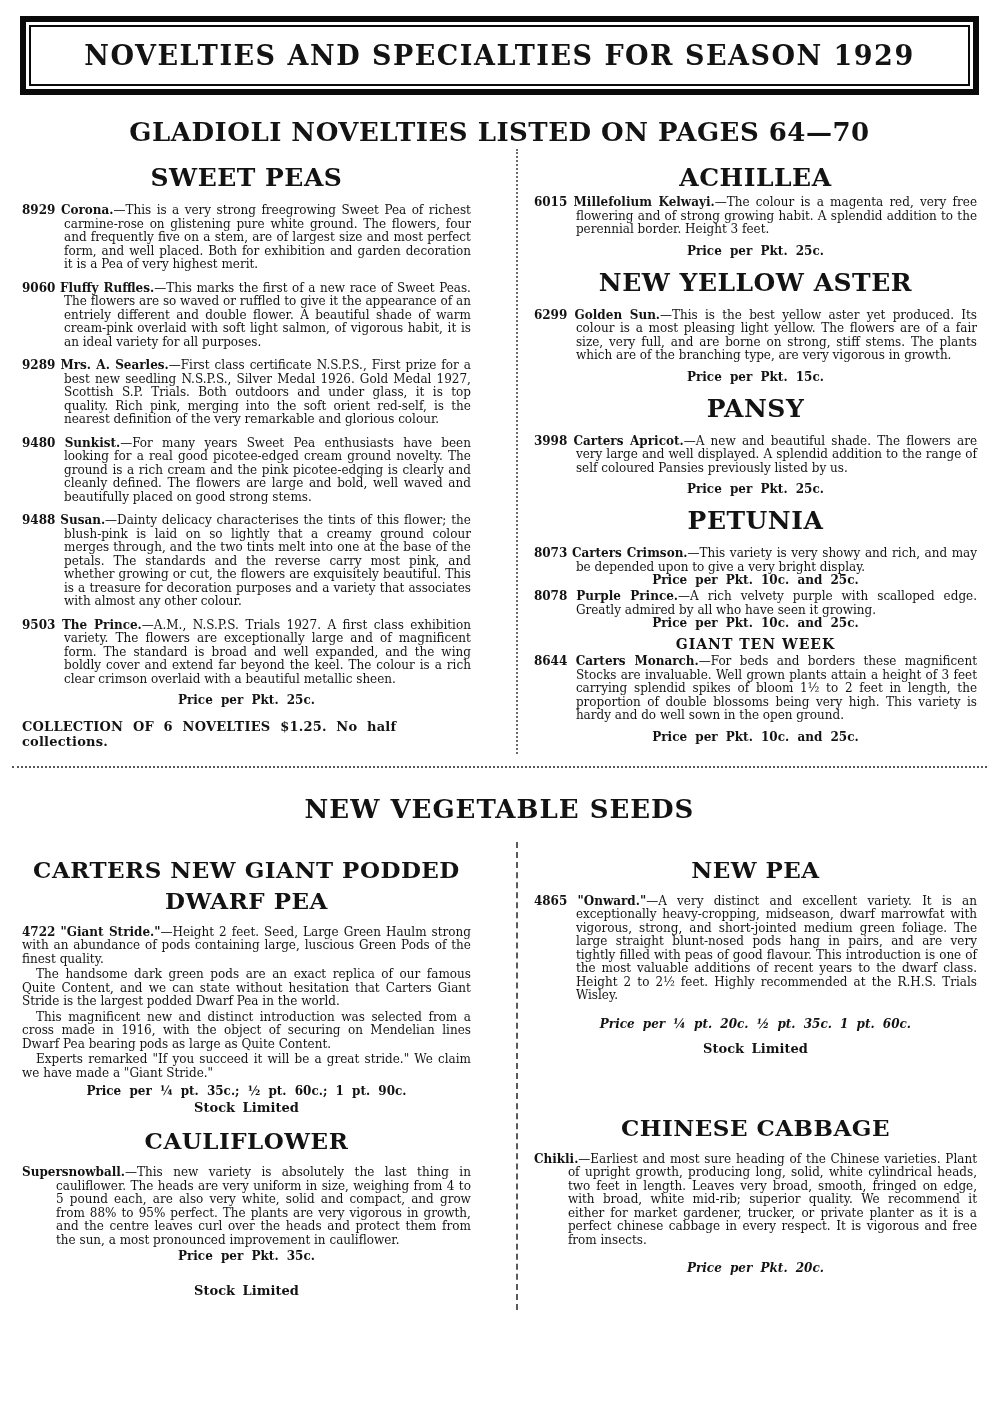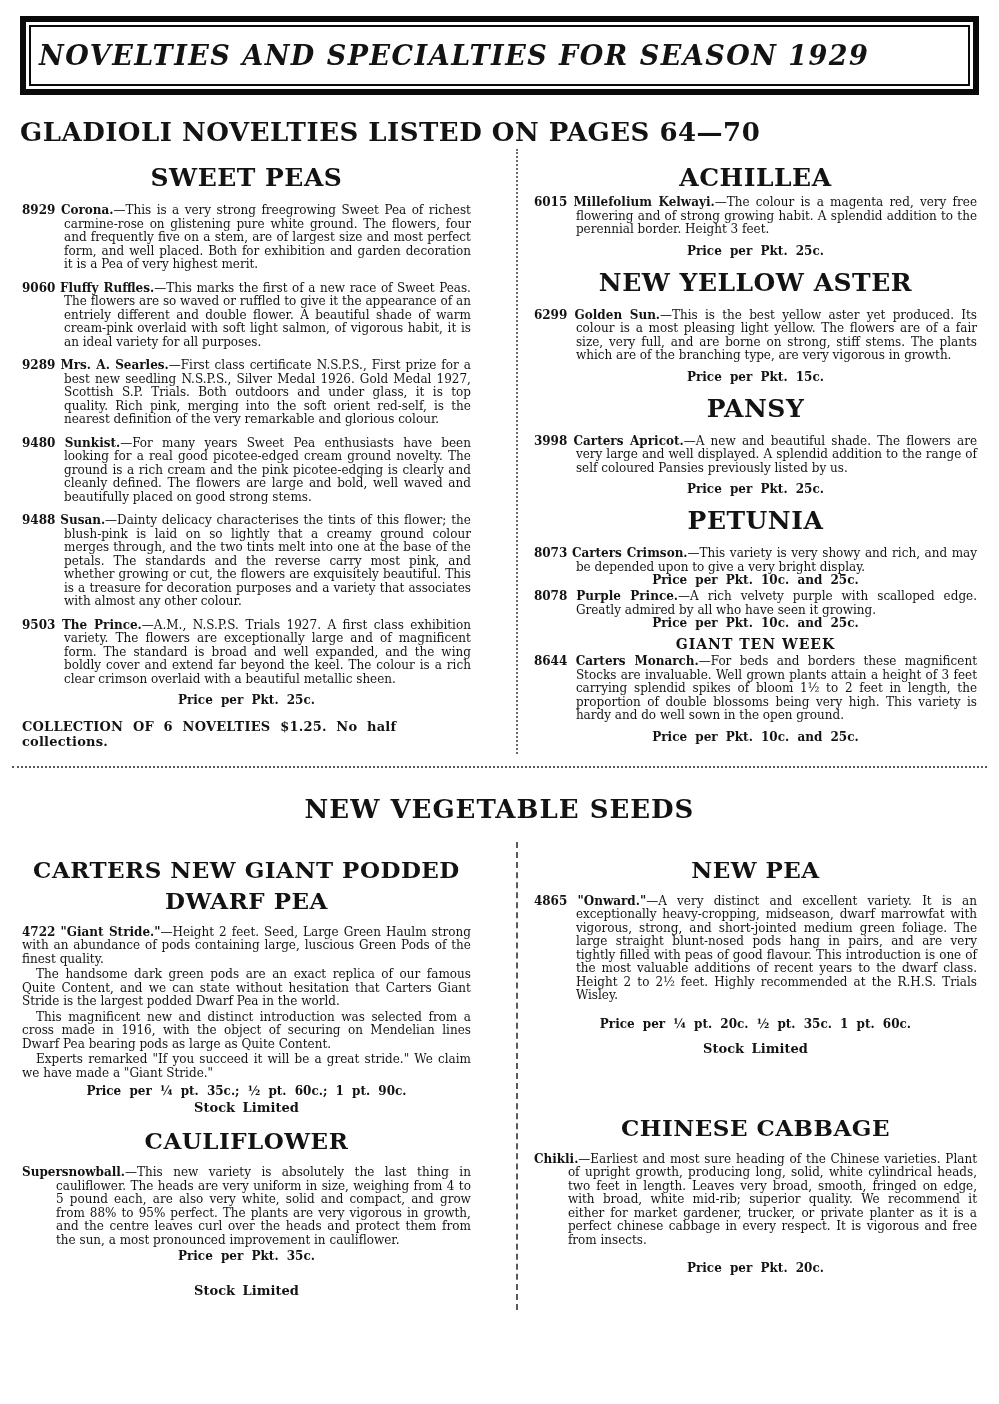--- a/index.html
+++ b/index.html
@@ -6,44 +6,44 @@
   html, body { margin: 0; padding: 0; }
   body {
     width: 999px; height: 1404px; overflow: hidden;
     background: #ffffff; color: #131313;
     font-family: "DejaVu Serif", serif;
   }
   .page { padding: 16px 20px 0 20px; }
 
   
   .banner-outer { border: 6px solid #0a0a0a; }
-  .banner-inner { border: 2px solid #0a0a0a; margin: 3px; padding: 13px 8px; font-style: italic; }
+  .banner-inner { border: 2px solid #0a0a0a; margin: 3px; text-align: center; padding: 13px 8px; }
   .banner-title { font-size: 27px; font-weight: bold; letter-spacing: 1.5px; white-space: nowrap; }
 
-  .gladioli { font-size: 26px; font-weight: bold; margin: 22px 0 2px; letter-spacing: .5px; }
+  .gladioli { text-align: center; font-size: 26px; font-weight: bold; margin: 22px 0 2px; letter-spacing: .5px; }
 
   
   .twocol { display: flex; align-items: stretch; gap: 33px; }
   .col { width: 50%; padding: 0 12px 0 2px; }
   .twocol.top .col.right  { border-left: 2px dotted #6a6a6a; padding-left: 16px; padding-right: 2px; }
   .twocol.bottom .col.right { border-left: 2px dashed #5a5a5a; padding-left: 16px; padding-right: 2px; }
 
   h2.sechead { text-align: center; font-size: 25px; font-weight: bold; margin: 14px 0 12px; letter-spacing: .5px; }
   .twocol.bottom h2.sechead { font-size: 23px; }
   h2.tight { margin-bottom: 4px; }
   h2.mid   { margin-top: 10px; }
 
   .subhead { text-align: center; font-weight: bold; font-size: 14px; letter-spacing: 1px; margin: -4px 0 3px; }
 
   .entry { font-size: 12px; line-height: 13.5px; text-align: justify; margin: 0 0 10px 0; padding-left: 42px; text-indent: -42px; }
   .entry.nonum { padding-left: 34px; text-indent: -34px; }
   .entry .num, .entry .name { font-weight: bold; }
 
   .price { text-align: center; font-weight: bold; font-size: 12px; margin: -3px 0 10px; word-spacing: 4px; }
-  .price.gap-top { margin-top: 14px; }
+  .price.gap-top { margin-top: 14px; font-style: italic; }
   .stock-limited { text-align: center; font-weight: bold; font-size: 13px; margin: 2px 0 12px; word-spacing: 3px; }
 
   .collection { font-weight: bold; font-size: 13px; margin-top: 12px; word-spacing: 5px; letter-spacing: .2px; }
 
   .hdivider { border: none; border-top: 2px dotted #555; margin: 12px -8px 0; }
 
   .veg-heading { text-align: center; font-weight: bold; font-size: 26px; margin: 26px 0 18px; letter-spacing: 1px; }
 
   .para { font-size: 12px; line-height: 13.5px; text-align: justify; margin: 0 0 2px; }
   .para .num, .para .name { font-weight: bold; }

